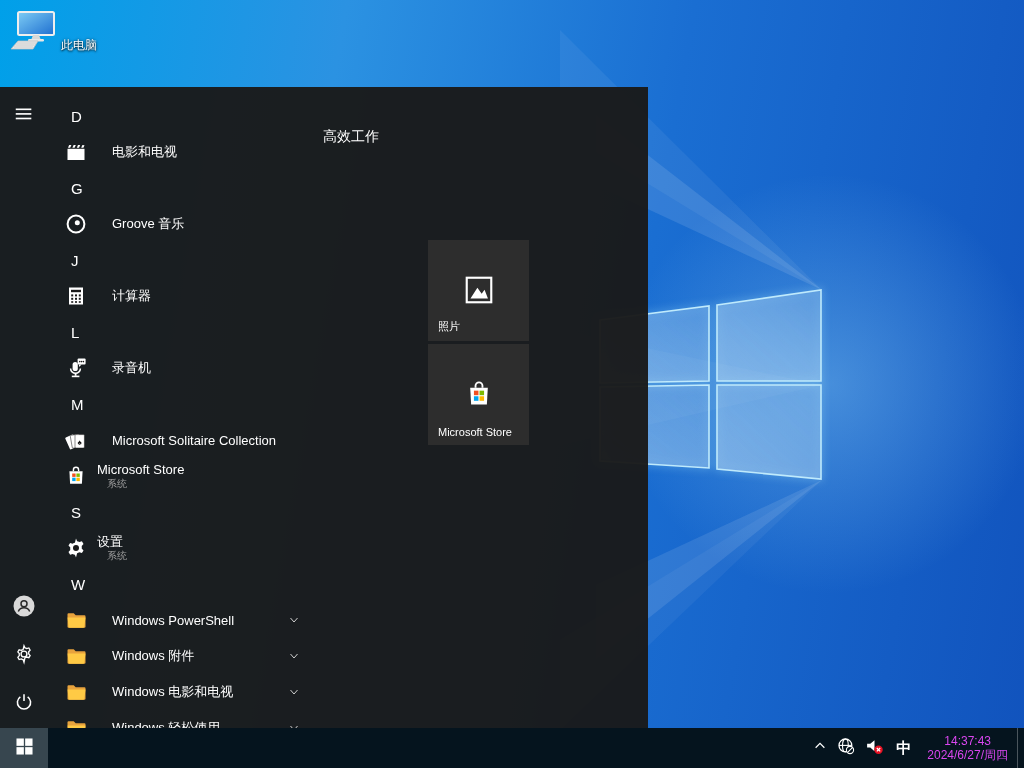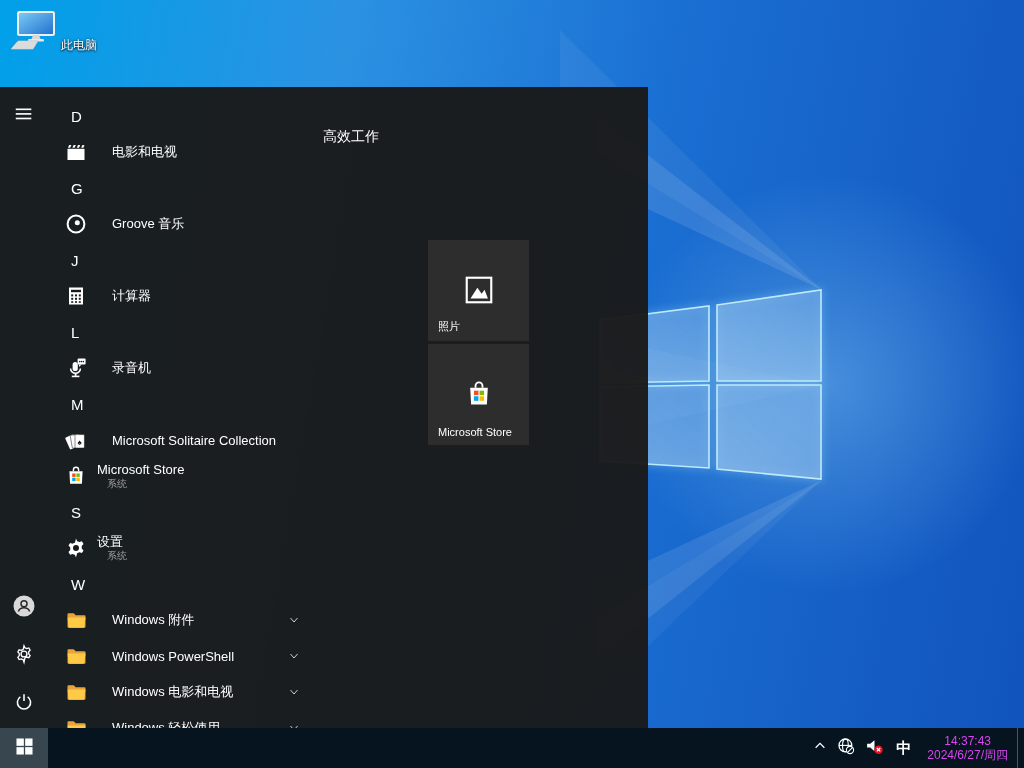--- a/index.html
+++ b/index.html
@@ -302,36 +302,36 @@
       <span>W</span>
     </div>
 
     <div class="row app">
       <span class="app-icon">
         <svg viewBox="0 0 24 24" width="24" height="24">
           <path d="M3.5 6.3a1 1 0 0 1 1-1h5.2l2 2h8.8a1 1 0 0 1 1 1v10.4a1 1 0 0 1-1 1h-16a1 1 0 0 1-1-1z" fill="#e8a33d"></path>
           <path d="M3.6 9.6h17.9l-1.3 9.3a1 1 0 0 1-1 .8H5.6a1 1 0 0 1-1-.8z" fill="#ffca45"></path>
         </svg>
       </span>
-      <span class="app-label">Windows 附件</span>
+      <span class="app-label">Windows PowerShell</span>
       <span class="chev">
         <svg viewBox="0 0 24 24" width="12" height="12">
             <polyline points="5,8 12,16 19,8" fill="none" stroke="#cfcfcf" stroke-width="2"></polyline>
           </svg>
       </span>
     </div>
 
     <div class="row app">
       <span class="app-icon">
         <svg viewBox="0 0 24 24" width="24" height="24">
           <path d="M3.5 6.3a1 1 0 0 1 1-1h5.2l2 2h8.8a1 1 0 0 1 1 1v10.4a1 1 0 0 1-1 1h-16a1 1 0 0 1-1-1z" fill="#e8a33d"></path>
           <path d="M3.6 9.6h17.9l-1.3 9.3a1 1 0 0 1-1 .8H5.6a1 1 0 0 1-1-.8z" fill="#ffca45"></path>
         </svg>
       </span>
-      <span class="app-label">Windows PowerShell</span>
+      <span class="app-label">Windows 附件</span>
       <span class="chev">
         <svg viewBox="0 0 24 24" width="12" height="12">
             <polyline points="5,8 12,16 19,8" fill="none" stroke="#cfcfcf" stroke-width="2"></polyline>
           </svg>
       </span>
     </div>
 
     <div class="row app">
       <span class="app-icon">
         <svg viewBox="0 0 24 24" width="24" height="24">

